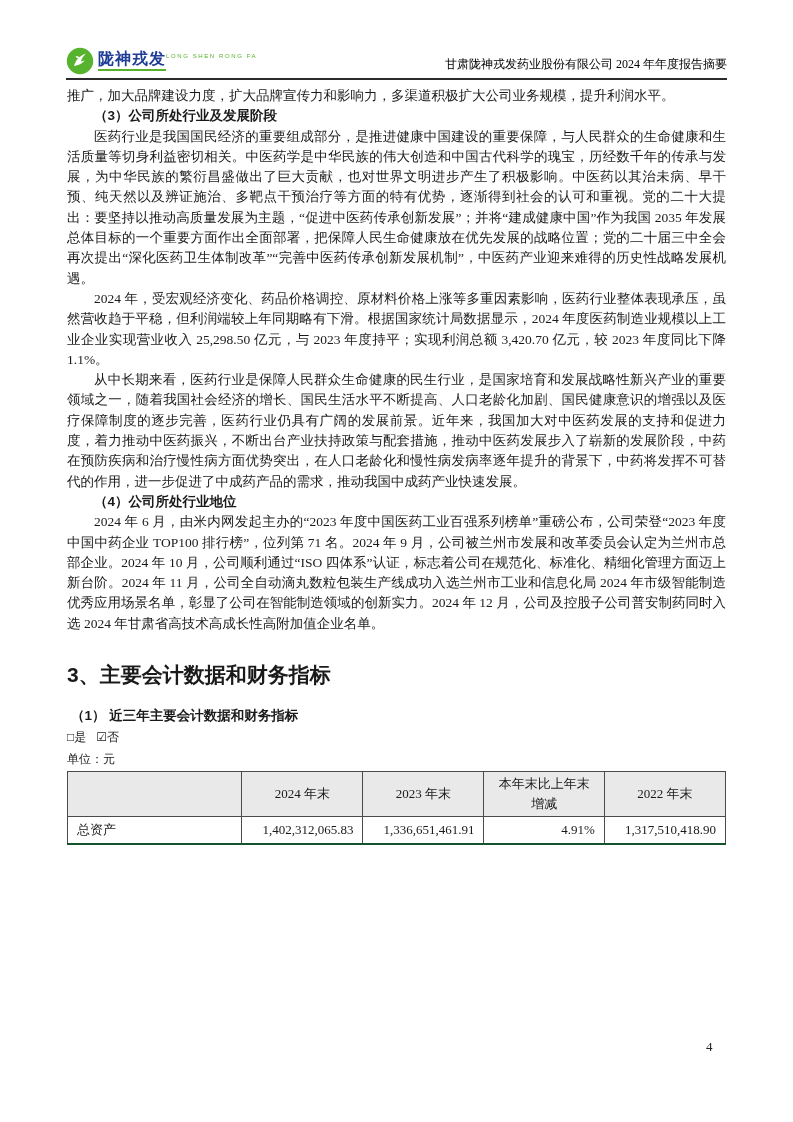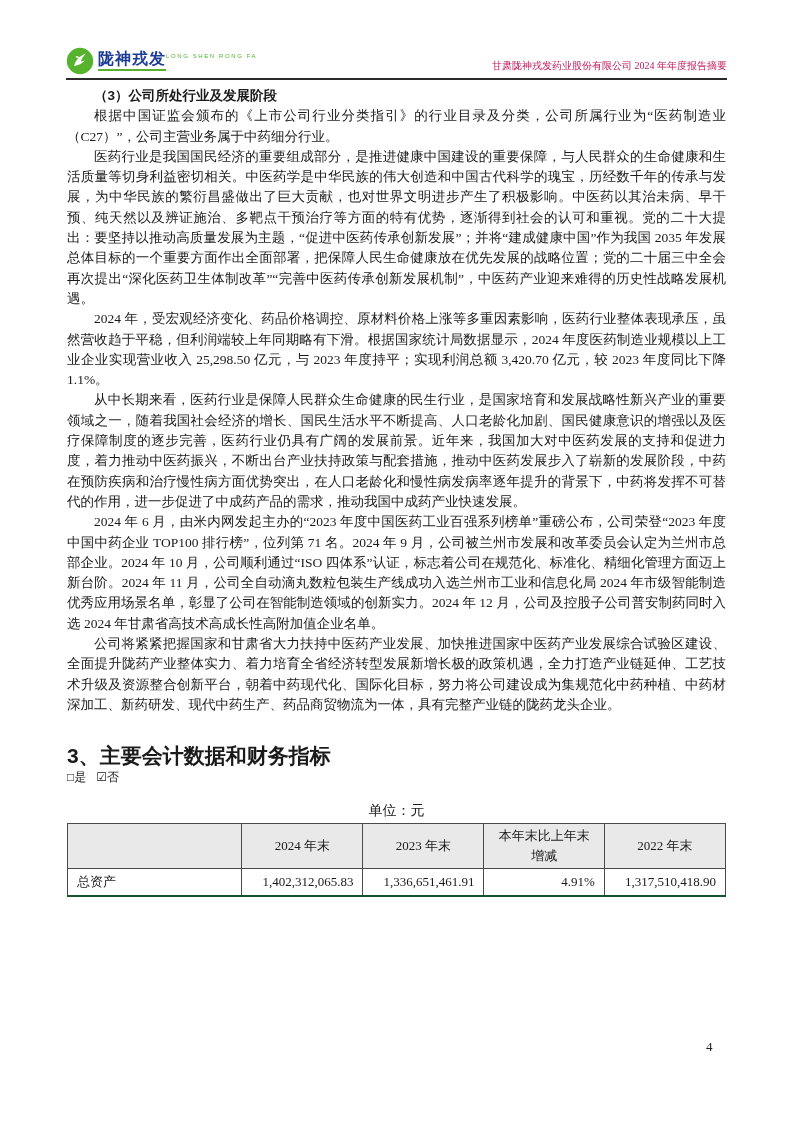--- a/index.html
+++ b/index.html
@@ -36,21 +36,21 @@
     border-bottom: 2px solid #57b32e;
     padding-bottom: 2px;
   }
   .logo-en {
     font-family: "Liberation Sans", sans-serif;
     font-size: 6px;
     letter-spacing: 1.6px;
     color: #57b32e;
     margin-top: 2px;
   }
-  .doc-title { font-size: 10px; color: #be185d; padding-bottom: 2px; }
+  .doc-title { font-size: 12px; color: #000000; padding-bottom: 2px; }
   
   .content {
     margin: 6px 67px 0 67px;
     font-size: 13.5px;
     line-height: 20.3px;
     text-align: justify;
     text-justify: inter-ideograph;
   }
   .content p { margin: 0; text-indent: 2em; }
   .content p.no-indent { text-indent: 0; }
@@ -68,21 +68,21 @@
   .sub1-title {
     font-family: "Liberation Sans", sans-serif;
     font-weight: bold;
     font-size: 13.5px;
     margin-top: 21px;
     padding-left: 4px;
   }
   .note-line { margin-top: 15px; font-size: 13.5px; line-height: 20px; }
   .check-line { font-size: 12px; line-height: 20px; }
   .check-line .gap { display: inline-block; width: 10px; }
-  .unit-line { text-align: center; font-size: 14px; margin-top: 15px; line-height: 18px; }
+  .unit-line { text-align: left; font-size: 12px; margin-top: 3px; line-height: 18px; }
   
   table.fin {
     width: 100%;
     border-collapse: collapse;
     margin-top: 3px;
     font-size: 13px;
     table-layout: fixed;
   }
   table.fin th, table.fin td {
     border: 1px solid #4a4a4a;
@@ -119,29 +119,30 @@
       </span>
       <span class="logo-text">
         <span class="logo-zh">陇神戎发</span>
         <span class="logo-en">LONG SHEN RONG FA</span>
       </span>
     </div>
     <div class="doc-title">甘肃陇神戎发药业股份有限公司 2024 年年度报告摘要</div>
   </div>
 
   <div class="content">
+    <p class="no-indent">推广，加大品牌建设力度，扩大品牌宣传力和影响力，多渠道积极扩大公司业务规模，提升利润水平。</p>
     <p class="sub-heading">（3）公司所处行业及发展阶段</p>
-    <p>根据中国证监会颁布的《上市公司行业分类指引》的行业目录及分类，公司所属行业为“医药制造业（C27）”，公司主营业务属于中药细分行业。</p>
     <p>医药行业是我国国民经济的重要组成部分，是推进健康中国建设的重要保障，与人民群众的生命健康和生活质量等切身利益密切相关。中医药学是中华民族的伟大创造和中国古代科学的瑰宝，历经数千年的传承与发展，为中华民族的繁衍昌盛做出了巨大贡献，也对世界文明进步产生了积极影响。中医药以其治未病、早干预、纯天然以及辨证施治、多靶点干预治疗等方面的特有优势，逐渐得到社会的认可和重视。党的二十大提出：要坚持以推动高质量发展为主题，“促进中医药传承创新发展”；并将“建成健康中国”作为我国 2035 年发展总体目标的一个重要方面作出全面部署，把保障人民生命健康放在优先发展的战略位置；党的二十届三中全会再次提出“深化医药卫生体制改革”“完善中医药传承创新发展机制”，中医药产业迎来难得的历史性战略发展机遇。</p>
     <p>2024 年，受宏观经济变化、药品价格调控、原材料价格上涨等多重因素影响，医药行业整体表现承压，虽然营收趋于平稳，但利润端较上年同期略有下滑。根据国家统计局数据显示，2024 年度医药制造业规模以上工业企业实现营业收入 25,298.50 亿元，与 2023 年度持平；实现利润总额 3,420.70 亿元，较 2023 年度同比下降 1.1%。</p>
     <p>从中长期来看，医药行业是保障人民群众生命健康的民生行业，是国家培育和发展战略性新兴产业的重要领域之一，随着我国社会经济的增长、国民生活水平不断提高、人口老龄化加剧、国民健康意识的增强以及医疗保障制度的逐步完善，医药行业仍具有广阔的发展前景。近年来，我国加大对中医药发展的支持和促进力度，着力推动中医药振兴，不断出台产业扶持政策与配套措施，推动中医药发展步入了崭新的发展阶段，中药在预防疾病和治疗慢性病方面优势突出，在人口老龄化和慢性病发病率逐年提升的背景下，中药将发挥不可替代的作用，进一步促进了中成药产品的需求，推动我国中成药产业快速发展。</p>
+    <p class="sub-heading">（4）公司所处行业地位</p>
     <p>2024 年 6 月，由米内网发起主办的“2023 年度中国医药工业百强系列榜单”重磅公布，公司荣登“2023 年度中国中药企业 TOP100 排行榜”，位列第 71 名。2024 年 9 月，公司被兰州市发展和改革委员会认定为兰州市总部企业。2024 年 10 月，公司顺利通过“ISO 四体系”认证，标志着公司在规范化、标准化、精细化管理方面迈上新台阶。2024 年 11 月，公司全自动滴丸数粒包装生产线成功入选兰州市工业和信息化局 2024 年市级智能制造优秀应用场景名单，彰显了公司在智能制造领域的创新实力。2024 年 12 月，公司及控股子公司普安制药同时入选 2024 年甘肃省高技术高成长性高附加值企业名单。</p>
-    <p>公司将紧紧把握国家和甘肃省大力扶持中医药产业发展、加快推进国家中医药产业发展综合试验区建设、全面提升陇药产业整体实力、着力培育全省经济转型发展新增长极的政策机遇，全力打造产业链延伸、工艺技术升级及资源整合创新平台，朝着中药现代化、国际化目标，努力将公司建设成为集规范化中药种植、中药材深加工、新药研发、现代中药生产、药品商贸物流为一体，具有完整产业链的陇药龙头企业。</p>
 
     <div class="sec3-title">3、主要会计数据和财务指标</div>
+    <div class="sub1-title">（1） 近三年主要会计数据和财务指标</div>
     <div class="check-line"><span>□是</span><span class="gap"></span><span>☑否</span></div>
     <div class="unit-line">单位：元</div>
 
     <table class="fin">
       <colgroup>
         <col style="width:26.5%">
         <col style="width:18.4%">
         <col style="width:18.4%">
         <col style="width:18.3%">
         <col style="width:18.4%">

